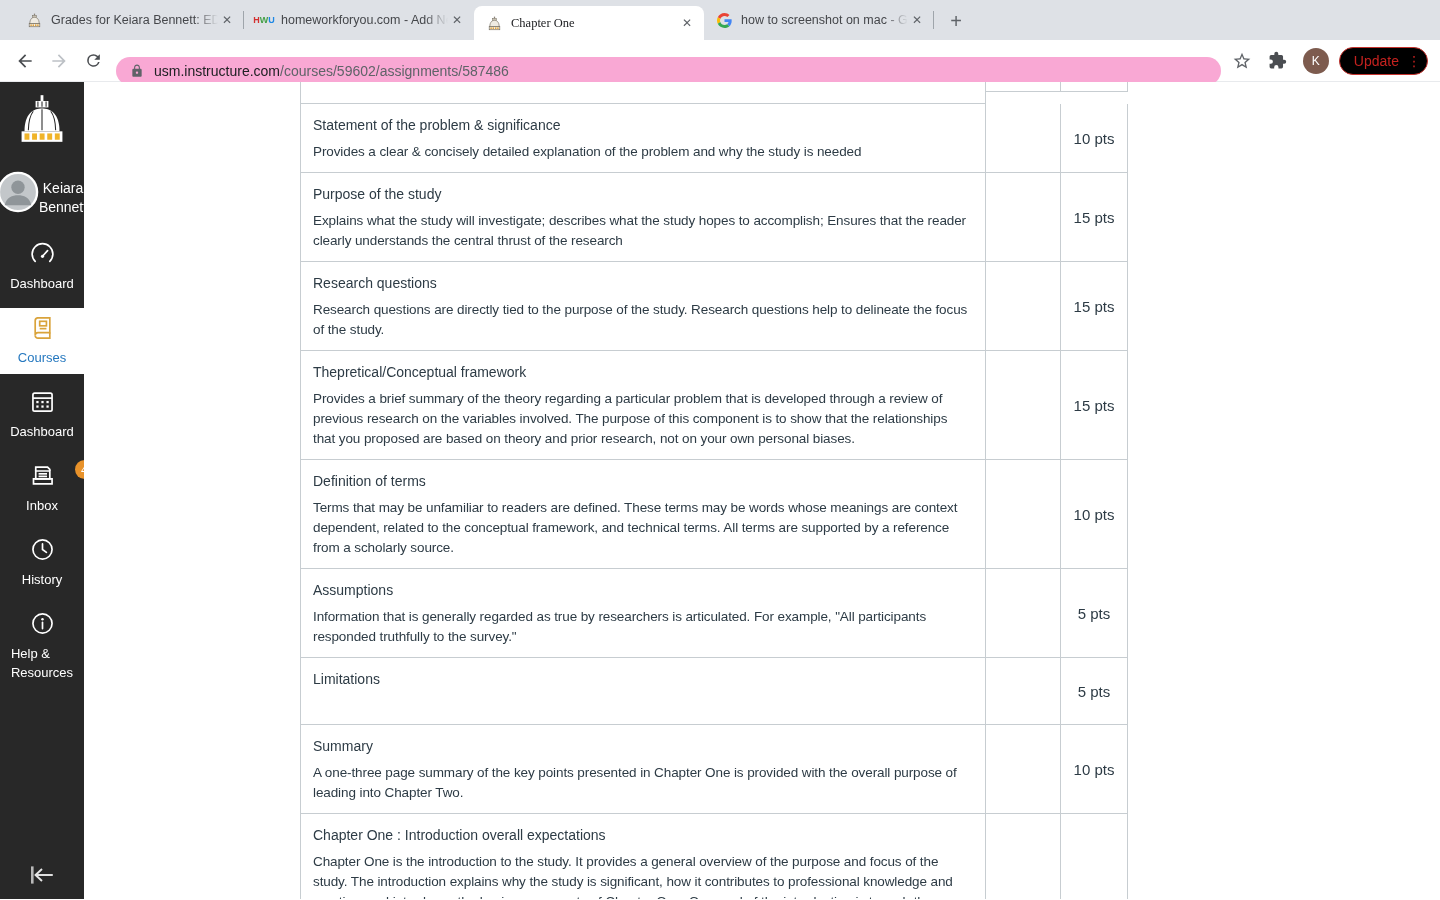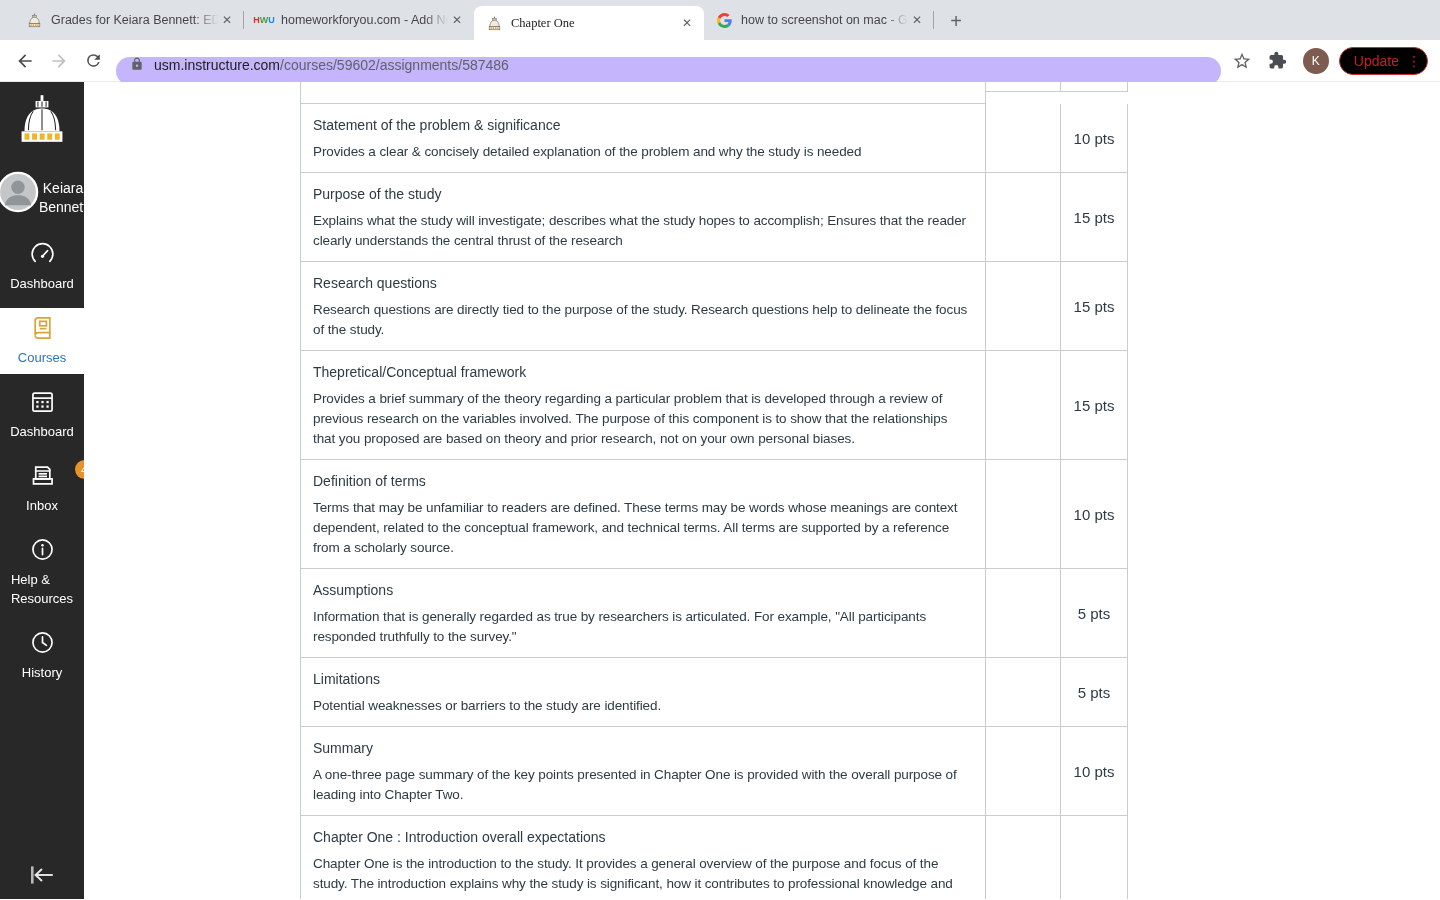--- a/index.html
+++ b/index.html
@@ -43,22 +43,22 @@
     display:flex; align-items:center; justify-content:center;
     font-size:20px; color:#5F6368; font-weight:300;
   }
 
   .toolbar {
     height:42px; background:#fff; display:flex; align-items:center;
     padding:0 8px; border-bottom:1px solid #E8EAED;
   }
   .nav-btn { width:30px; height:30px; display:flex; align-items:center; justify-content:center; border-radius:50%; margin:0 2px; }
   .omnibox {
-    height:28px; flex:1; max-width:1130px; margin-left:6px; background:#c4b5fd;
-    border-radius:14px; display:flex; align-items:flex-start; padding:0 14px;margin-top:20px;
+    height:28px; flex:1; max-width:1130px; margin-left:6px; background:#f9a8d4;
+    border-radius:14px; display:flex; align-items:center; padding:0 14px;margin-top:20px;
   }
   .url { font-size:14px; margin-left:10px; white-space:nowrap; }
   .url .host { color:#202124; }
   .url .path { color:#5F6368; }
   .tb-icon { width:30px; height:30px; display:flex; align-items:center; justify-content:center; margin-left:6px; }
   .chrome-avatar {
     width:26px; height:26px; border-radius:50%; background:#7D5B4E; color:#fff;
     font-size:12px; display:flex; align-items:center; justify-content:center; margin-left:10px;
   }
   .update-btn {
@@ -310,38 +310,38 @@
           </span>
           <span class="sb-badge">4</span>
         </span>
         <span class="sb-label">Inbox</span>
       </div>
 
       <div class="sb-item">
         <span>
           <svg viewBox="0 0 24 24" width="27" height="27" fill="none" stroke="#fff" stroke-width="1.5">
               <circle cx="12" cy="12" r="8.5"></circle>
-              <circle cx="12" cy="8.2" r="1.1" fill="#fff" stroke="none"></circle>
-              <line x1="12" y1="11" x2="12" y2="16.5" stroke-linecap="round"></line>
+              <path d="M12 7 V12 L15.5 14.5" stroke-linecap="round"></path>
             </svg>
         </span>
-        <span class="sb-label">
-          <span>Help &amp;</span><br>
-          <span>Resources</span>
-        </span>
+        <span class="sb-label">History</span>
       </div>
 
       <div class="sb-item">
         <span>
           <svg viewBox="0 0 24 24" width="27" height="27" fill="none" stroke="#fff" stroke-width="1.5">
               <circle cx="12" cy="12" r="8.5"></circle>
-              <path d="M12 7 V12 L15.5 14.5" stroke-linecap="round"></path>
+              <circle cx="12" cy="8.2" r="1.1" fill="#fff" stroke="none"></circle>
+              <line x1="12" y1="11" x2="12" y2="16.5" stroke-linecap="round"></line>
             </svg>
         </span>
-        <span class="sb-label">History</span>
+        <span class="sb-label">
+          <span>Help &amp;</span><br>
+          <span>Resources</span>
+        </span>
       </div>
     </nav>
 
     <div class="sb-collapse">
       <svg viewBox="0 0 26 20" width="28" height="22" fill="none" stroke="#E6E6E6" stroke-width="1.8">
           <line x1="4" y1="2" x2="4" y2="18" stroke="#B9B9B9" stroke-width="2.4"></line>
           <line x1="7" y1="10" x2="23" y2="10"></line>
           <path d="M13 4.5 L7 10 L13 15.5"></path>
         </svg>
     </div>
@@ -406,21 +406,20 @@
           <div class="crit-title">Assumptions</div>
           <div class="crit-desc">Information that is generally regarded as true by researchers is articulated. For example, "All participants responded truthfully to the survey."</div>
         </div>
         <div class="cell c-mid"></div>
         <div class="cell c-pts">5 pts</div>
       </div>
 
       <div class="r-row r7">
         <div class="cell c-desc">
           <div class="crit-title">Limitations</div>
-          <div class="crit-desc">Potential weaknesses or barriers to the study are identified.</div>
         </div>
         <div class="cell c-mid"></div>
         <div class="cell c-pts">5 pts</div>
       </div>
 
       <div class="r-row r8">
         <div class="cell c-desc">
           <div class="crit-title">Summary</div>
           <div class="crit-desc">A one-three page summary of the key points presented in Chapter One is provided with the overall purpose of leading into Chapter Two.</div>
         </div>

